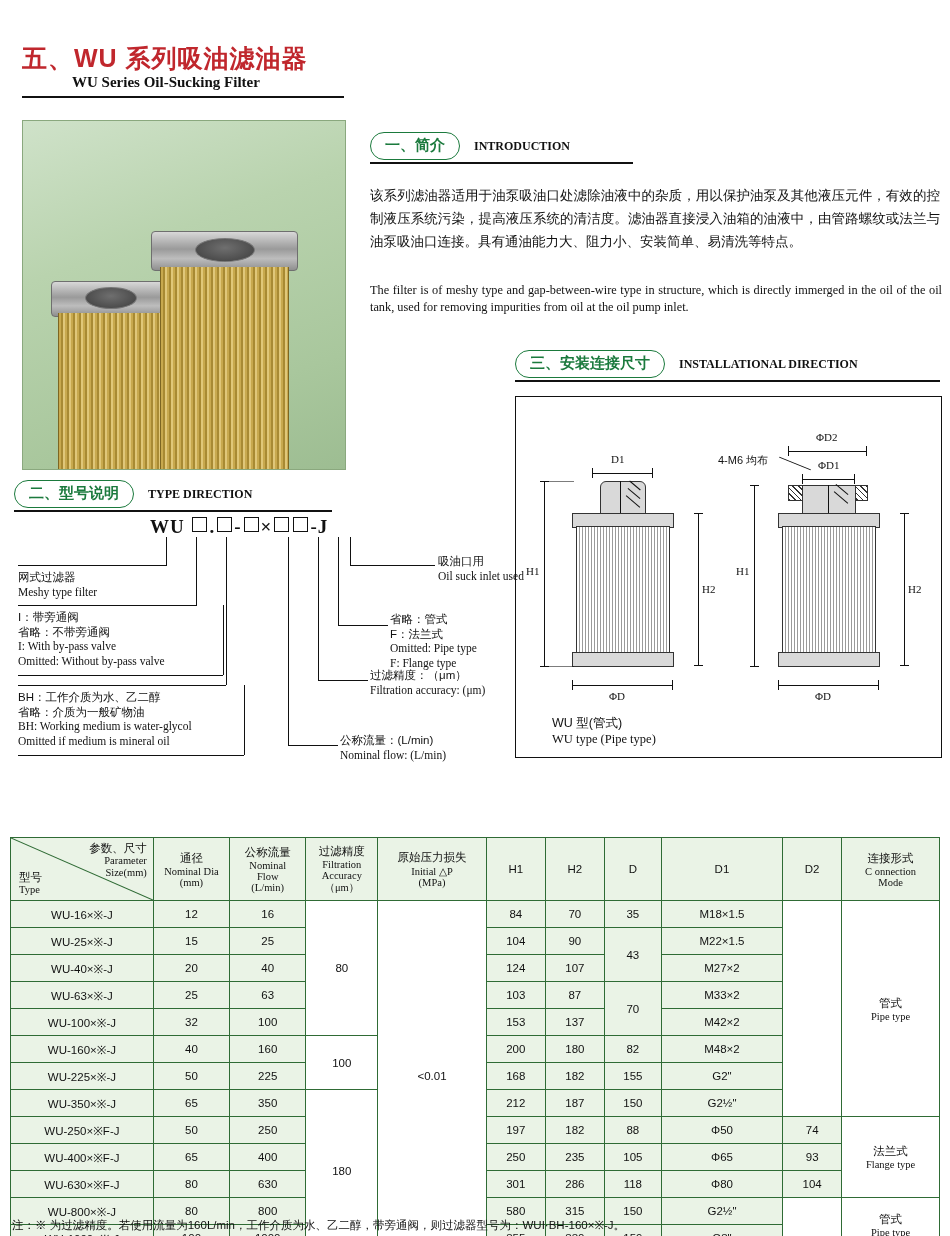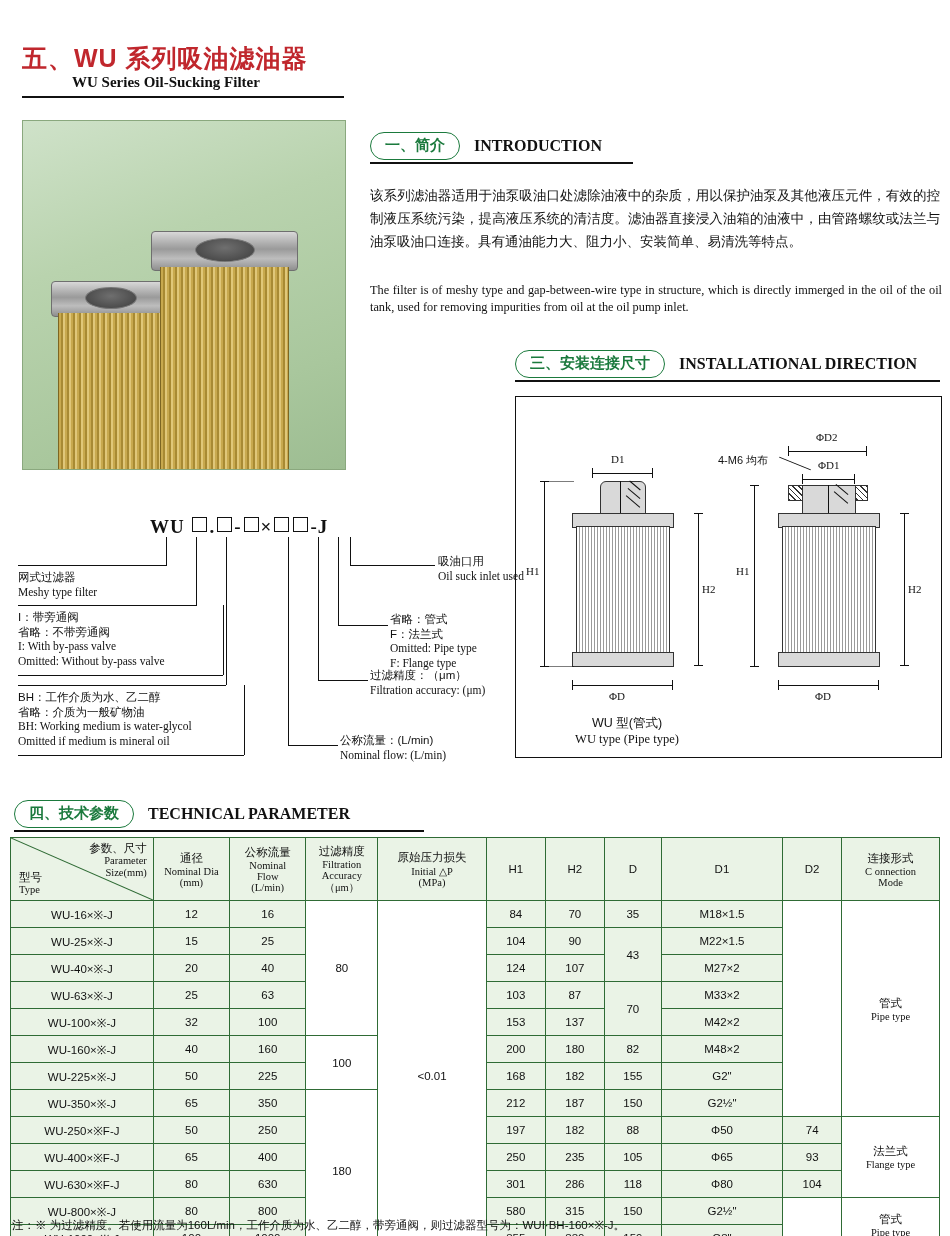--- a/index.html
+++ b/index.html
@@ -36,21 +36,21 @@
     border-radius:14px;
     padding:3px 14px 4px 14px;
     font-family:"Liberation Sans", sans-serif;
     font-weight:bold;font-size:15px;color:#1b7a3d;
     background:#fff;
     vertical-align:middle;
   }
   .sec .eng{
     display:inline-block;margin-left:10px;
     font-family:"Liberation Serif", serif;
-    font-weight:bold;font-size:16px;color:#111;
+    font-weight:bold;font-size:12px;color:#111;
     vertical-align:middle;
   }
   .sec .underline{
     position:absolute;height:2px;background:#111;left:0;
   }
 
   
   .photo{
     position:absolute;left:22px;top:88px;width:322px;height:348px;
     background:linear-gradient(160deg,#cfe2c9 0%, #b9d3ae 35%, #a9c79d 75%, #9dbd92 100%);
@@ -109,21 +109,21 @@
   .leaf .en{font-family:"Liberation Serif", serif;font-size:11.5px;}
   .leaf.right{text-align:left;}
 
   
   .dimbox{
     position:absolute;left:515px;top:364px;width:425px;height:360px;
     border:1px solid #111;background:#fff;
   }
   .dimcap{
     position:absolute;
-    text-align:center;font-family:"Liberation Sans", sans-serif;
+    font-family:"Liberation Sans", sans-serif;
     font-size:12.5px;line-height:16px;
   }
   .dimcap .en{font-family:"Liberation Serif", serif;font-size:12.5px;}
   .dl{position:absolute;background:#111;}
   .dlab{position:absolute;font-family:"Liberation Serif", serif;font-size:11px;}
   .filt-body{
     position:absolute;
     background:repeating-linear-gradient(90deg,#ffffff 0 2px,#9a9a9a 2px 3px);
     border:1px solid #333;
   }
@@ -282,20 +282,25 @@
     <div class="dl" style="left:384px;top:268px;width:9px;height:1px;"></div>
     <div class="dlab" style="left:392px;top:186px;">H2</div>
 
     <div class="dl" style="left:262px;top:288px;width:100px;height:1px;"></div>
     <div class="dl" style="left:262px;top:283px;width:1px;height:10px;"></div>
     <div class="dl" style="left:362px;top:283px;width:1px;height:10px;"></div>
     <div class="dlab" style="left:299px;top:293px;">ΦD</div>
 
   </div>
 
+  <div class="sec" style="left:14px;top:448px;">
+    <span class="pill">二、型号说明</span>
+    <span class="eng">TYPE DIRECTION</span>
+    <div class="underline" style="top:30px;width:318px;"></div>
+  </div>
 
   <div class="code-line">
     <span>WU</span>
     <span class="bx"></span><span>.</span><span class="bx"></span><span>-</span><span class="bx"></span><span>×</span><span class="bx"></span><span class="bx"></span><span>-</span><span>J</span>
   </div>
 
   <div class="ld" style="left:350px;top:505px;width:1px;height:28px;"></div>
   <div class="ld" style="left:350px;top:533px;width:85px;height:1px;"></div>
   <div class="leaf right" style="left:438px;top:522px;">
     <div>吸油口用</div>
@@ -347,25 +352,20 @@
   <div class="ld" style="left:18px;top:653px;width:208px;height:1px;"></div>
   <div class="leaf" style="left:18px;top:658px;width:250px;">
     <div>BH：工作介质为水、乙二醇</div>
     <div>省略：介质为一般矿物油</div>
     <div class="en">BH: Working medium is water-glycol</div>
     <div class="en">Omitted if medium is mineral oil</div>
   </div>
   <div class="ld" style="left:18px;top:723px;width:226px;height:1px;"></div>
   <div class="ld" style="left:244px;top:653px;width:1px;height:70px;"></div>
 
-  <div class="sec" style="left:14px;top:768px;">
-    <span class="pill">四、技术参数</span>
-    <span class="eng">TECHNICAL PARAMETER</span>
-    <div class="underline" style="top:30px;width:410px;"></div>
-  </div>
 
   <table class="tp">
     <thead>
       <tr>
         <th style="width:132px;padding:0;">
           <div class="hdr-param">
             <svg class="slash" viewBox="0 0 132 62" preserveAspectRatio="none">
               <line x1="0" y1="0" x2="132" y2="62" stroke="#2f6b35" stroke-width="1"></line>
             </svg>
             <div class="p1">

